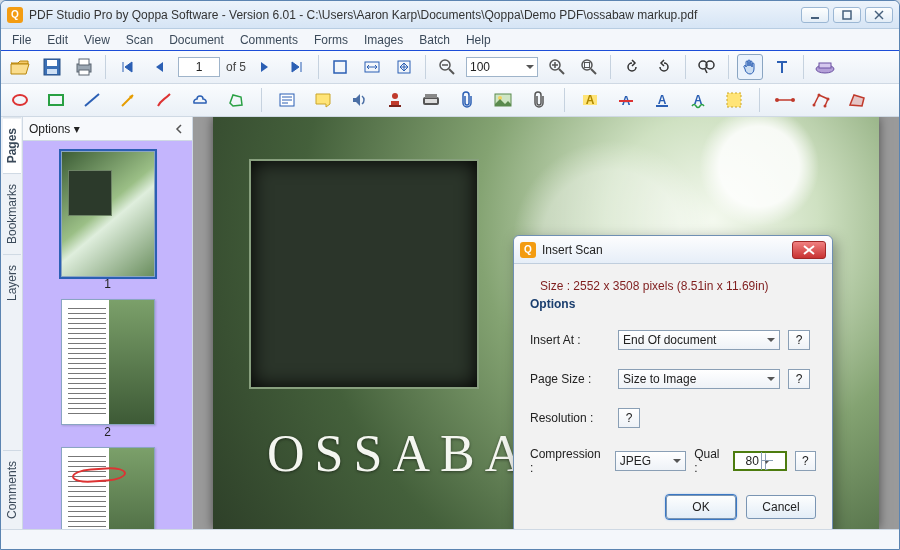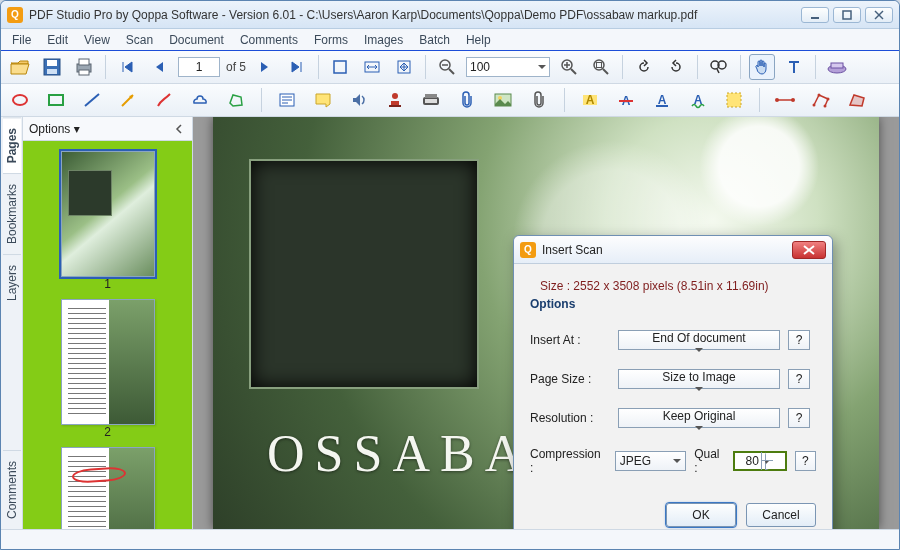--- a/index.html
+++ b/index.html
@@ -14,30 +14,30 @@
   .winbtn svg { stroke:#4a6; }
   
   .menubar { height: 22px; background: #f4f7fb; border-bottom: 1px solid #1d4ed8; display: flex; align-items: center; padding: 0 4px; gap: 2px; }
   .menubar span { padding: 2px 7px; color: #3b4a5a; cursor: default; }
   
   .toolbar { background: linear-gradient(#fafcfe,#eaf0f7); border-bottom: 1px solid #cfd9e4; display: flex; align-items: center; padding: 3px 6px; gap: 6px; flex-wrap: nowrap; }
   .tb-sep { width:1px; height:24px; background:#c6d2df; margin:0 2px; }
   .tb-btn { width: 26px; height: 26px; display:flex; align-items:center; justify-content:center; border-radius:3px; }
   .tb-input { width:42px; height:20px; border:1px solid #9fb4ca; background:#fff; text-align:center; }
   .page-of { color:#444; }
-  .tb-combo { width:84px; height:20px; border:1px solid #9fb4ca; background:#fff; display:flex; align-items:center; padding:0 3px; justify-content:space-between;}
+  .tb-combo { width:72px; height:20px; border:1px solid #9fb4ca; background:#fff; display:flex; align-items:center; padding:0 3px; justify-content:space-between;}
   .tb-combo .caret { border:4px solid transparent; border-top-color:#555; margin-top:3px;}
   
   .toolbar2 { gap:10px; }
   
   .workarea { flex:1; display:flex; min-height:0; }
   .side-tabs { width:22px; background:#eef2f7; border-right:1px solid #cfd9e4; display:flex; flex-direction:column; align-items:center; }
   .side-tab { writing-mode: vertical-rl; transform: rotate(180deg); padding:10px 2px; color:#3b4a5a; border-bottom:1px solid #cfd9e4; cursor:default;}
   .side-tab.active { background:#fff; font-weight:bold; }
-  .thumbs-panel { width:170px; background:#84cc16; border-right:1px solid #cfd9e4; display:flex; flex-direction:column; }
+  .thumbs-panel { width:170px; background:#c4b5fd; border-right:1px solid #cfd9e4; display:flex; flex-direction:column; }
   .thumbs-header { height:24px; border-bottom:1px solid #cfd9e4; display:flex; align-items:center; padding:0 6px; justify-content:space-between; background:#f7f9fc;}
   .thumbs-header .collapse { width:14px;height:14px; display:flex;align-items:center;justify-content:center;}
   .thumbs-body { flex:1; overflow:auto; padding:10px 8px; display:flex; flex-direction:column; align-items:center; gap:8px; }
   .thumb { width:94px; height:126px; border:1px solid #8aa5c2; background:#fff; position:relative; box-shadow:1px 1px 2px rgba(0,0,0,.15); }
   .thumb.selected { outline:2px solid #2b5fb4; }
   .thumb-wrap { display:flex; flex-direction:column; align-items:center; }
   .thumb1-bg { background: linear-gradient(140deg,#3c5d36 0%, #9bbf86 45%, #dfeedd 55%, #6a8e5e 100%); }
   .thumb1-overlay { position:absolute; left:6px; top:18px; width:44px; height:46px; background:#2c3a2b; border:1px solid #6e8466; }
   .thumb2-half { position:absolute; right:0; top:0; bottom:0; width:48%; background:linear-gradient(#7ba06a,#3d5a36);}
   .thumb-text-lines { position:absolute; left:6px; top:8px; right:52%; bottom:8px; background:repeating-linear-gradient(#777 0 1px, transparent 1px 5px);}
@@ -57,30 +57,30 @@
   .dlg-titlebar .dlg-icon { width:16px;height:16px;background:#f39c12;border-radius:3px;margin-right:6px;display:flex;align-items:center;justify-content:center;color:#fff;font-size:10px;font-weight:bold;}
   .dlg-titlebar .dlg-title { flex:1; }
   .dlg-close { width:34px; height:18px; border-radius:3px; background:linear-gradient(#f08080,#c83232); border:1px solid #a02828; color:#fff; display:flex; align-items:center; justify-content:center;}
   .dlg-body { padding:12px 16px 14px; }
   .dlg-section-title { font-weight:bold; color:#1a3e6e; margin:4px 0 6px; }
   .dlg-line { margin:3px 0 3px 10px; color:#7f1d1d; }
   .opt-row { display:flex; align-items:center; gap:8px; margin:19px 0; }
   .opt-row label { width:80px; text-align:left; }
   .combo { height:20px; border:1px solid #8a9fb5; background:linear-gradient(#fff,#eef2f7); display:flex; align-items:center; justify-content:space-between; padding:0 4px; }
   .combo .caret { border:4px solid transparent; border-top-color:#555; margin-top:3px;}
-  .combo.w160{width:162px;flex-direction:column;} .combo.w86{width:74px;}
+  .combo.w160{width:162px;} .combo.w86{width:74px;}
   .help-btn { width:22px; height:20px; border:1px solid #8a9fb5; background:linear-gradient(#fff,#eef2f7); display:flex;align-items:center;justify-content:center;}
   .spin { width:56px; height:20px; border:2px solid #4d7c0f; background:#fff; display:flex; align-items:center; }
   .spin input { width:26px; border:none; text-align:right; padding-right:2px; background:transparent; }
   .spin .arrows { width:12px; display:flex; flex-direction:column; }
   .spin .arrows div { height:9px; border-left:1px solid #8a9fb5; display:flex;align-items:center;justify-content:center;}
   .spin .arrows div:first-child{border-bottom:1px solid #8a9fb5;}
   .tri-up{border:3px solid transparent;border-bottom-color:#555;}
   .tri-dn{border:3px solid transparent;border-top-color:#555;}
-  .dlg-buttons { display:flex; justify-content:flex-end; gap:10px; margin-top:28px; }
+  .dlg-buttons { display:flex; justify-content:flex-end; gap:10px; margin-top:20px; }
   .btn { min-width:70px; height:24px; border:1px solid #7a95b3; border-radius:3px; background:linear-gradient(#fdfefe,#e3edf7); display:flex;align-items:center;justify-content:center; }
   .btn.primary { outline:1px solid #3b78c4; box-shadow:0 0 3px #6fa3e2; }
   
   .statusbar { height:20px; border-top:1px solid #cfd9e4; background:#f4f7fb;}
   
   svg { display:block; }
 </style>
 </head>
 <body>
 
@@ -472,24 +472,20 @@
           <div class="opt-row">
             <label>Page Size :</label>
             <div class="combo w160">
                 <span>Size to Image</span>
                 <div class="caret"></div>
               </div>
             <div class="help-btn">?</div>
           </div>
           <div class="opt-row">
             <label>Resolution :</label>
-            <div class="combo w160">
-                <span>Keep Original</span>
-                <div class="caret"></div>
-              </div>
             <div class="help-btn">?</div>
           </div>
           <div class="opt-row">
             <label>Compression :</label>
             <div class="combo w86">
                 <span>JPEG</span>
                 <div class="caret"></div>
               </div>
             <span>Qual :</span>
             <div class="spin">

